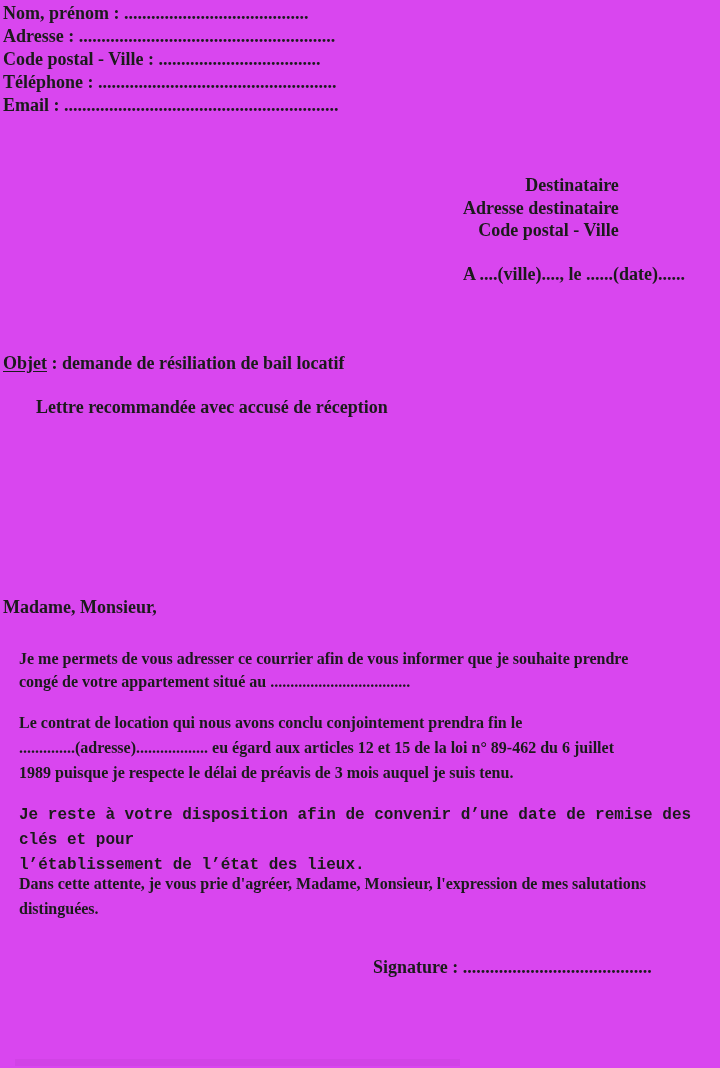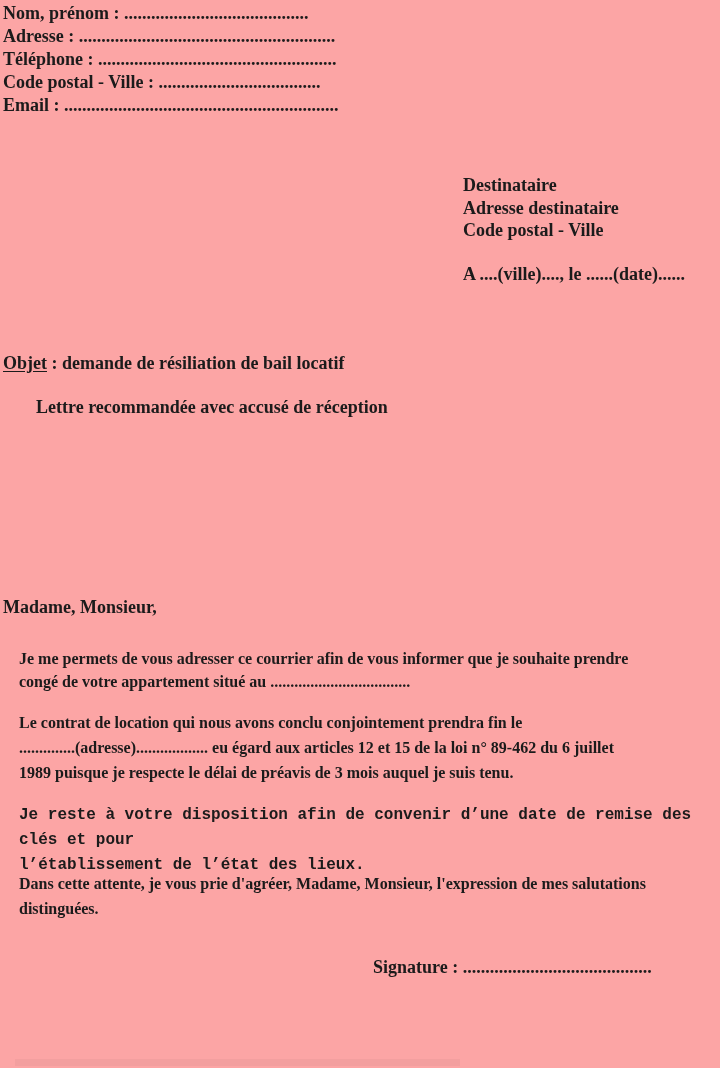--- a/index.html
+++ b/index.html
@@ -4,39 +4,40 @@
 <style>
   html, body {
     margin: 0;
     padding: 0;
     background: #fcfcfc;
   }
   #page {
     position: relative;
     width: 720px;
     height: 1068px;
-    background: #fca5a5;
+    background: #d946ef;
     overflow: hidden;
     font-family: "Liberation Serif", "DejaVu Serif", serif;
     font-weight: 700;
     color: #1b1b1b;
     -webkit-font-smoothing: antialiased;
   }
   .abs { position: absolute; }
   .sender {
     left: 3px; top: 2px;
     font-size: 18px;
     line-height: 23px;
     white-space: nowrap;
   }
   .recipient {
     left: 463px; top: 174px;
     font-size: 18px;
     line-height: 22.5px;
     white-space: nowrap;
+    text-align: right;
   }
   .place-date {
     left: 463px; top: 264px;
     font-size: 18px;
     white-space: nowrap;
   }
   .subject {
     left: 3px; top: 353px;
     font-size: 18px;
     white-space: nowrap;
@@ -78,22 +79,22 @@
   }
 </style>
 </head>
 <body>
 
 <div id="page">
 
   <div class="abs sender">
     <div>Nom, prénom : .........................................</div>
     <div>Adresse : .........................................................</div>
+    <div>Code postal - Ville : ....................................</div>
     <div>Téléphone : .....................................................</div>
-    <div>Code postal - Ville : ....................................</div>
     <div>Email : .............................................................</div>
   </div>
 
   <div class="abs recipient">
     <div>Destinataire</div>
     <div>Adresse destinataire</div>
     <div>Code postal - Ville</div>
   </div>
 
   <div class="abs place-date">A ....(ville)...., le ......(date)......</div>

